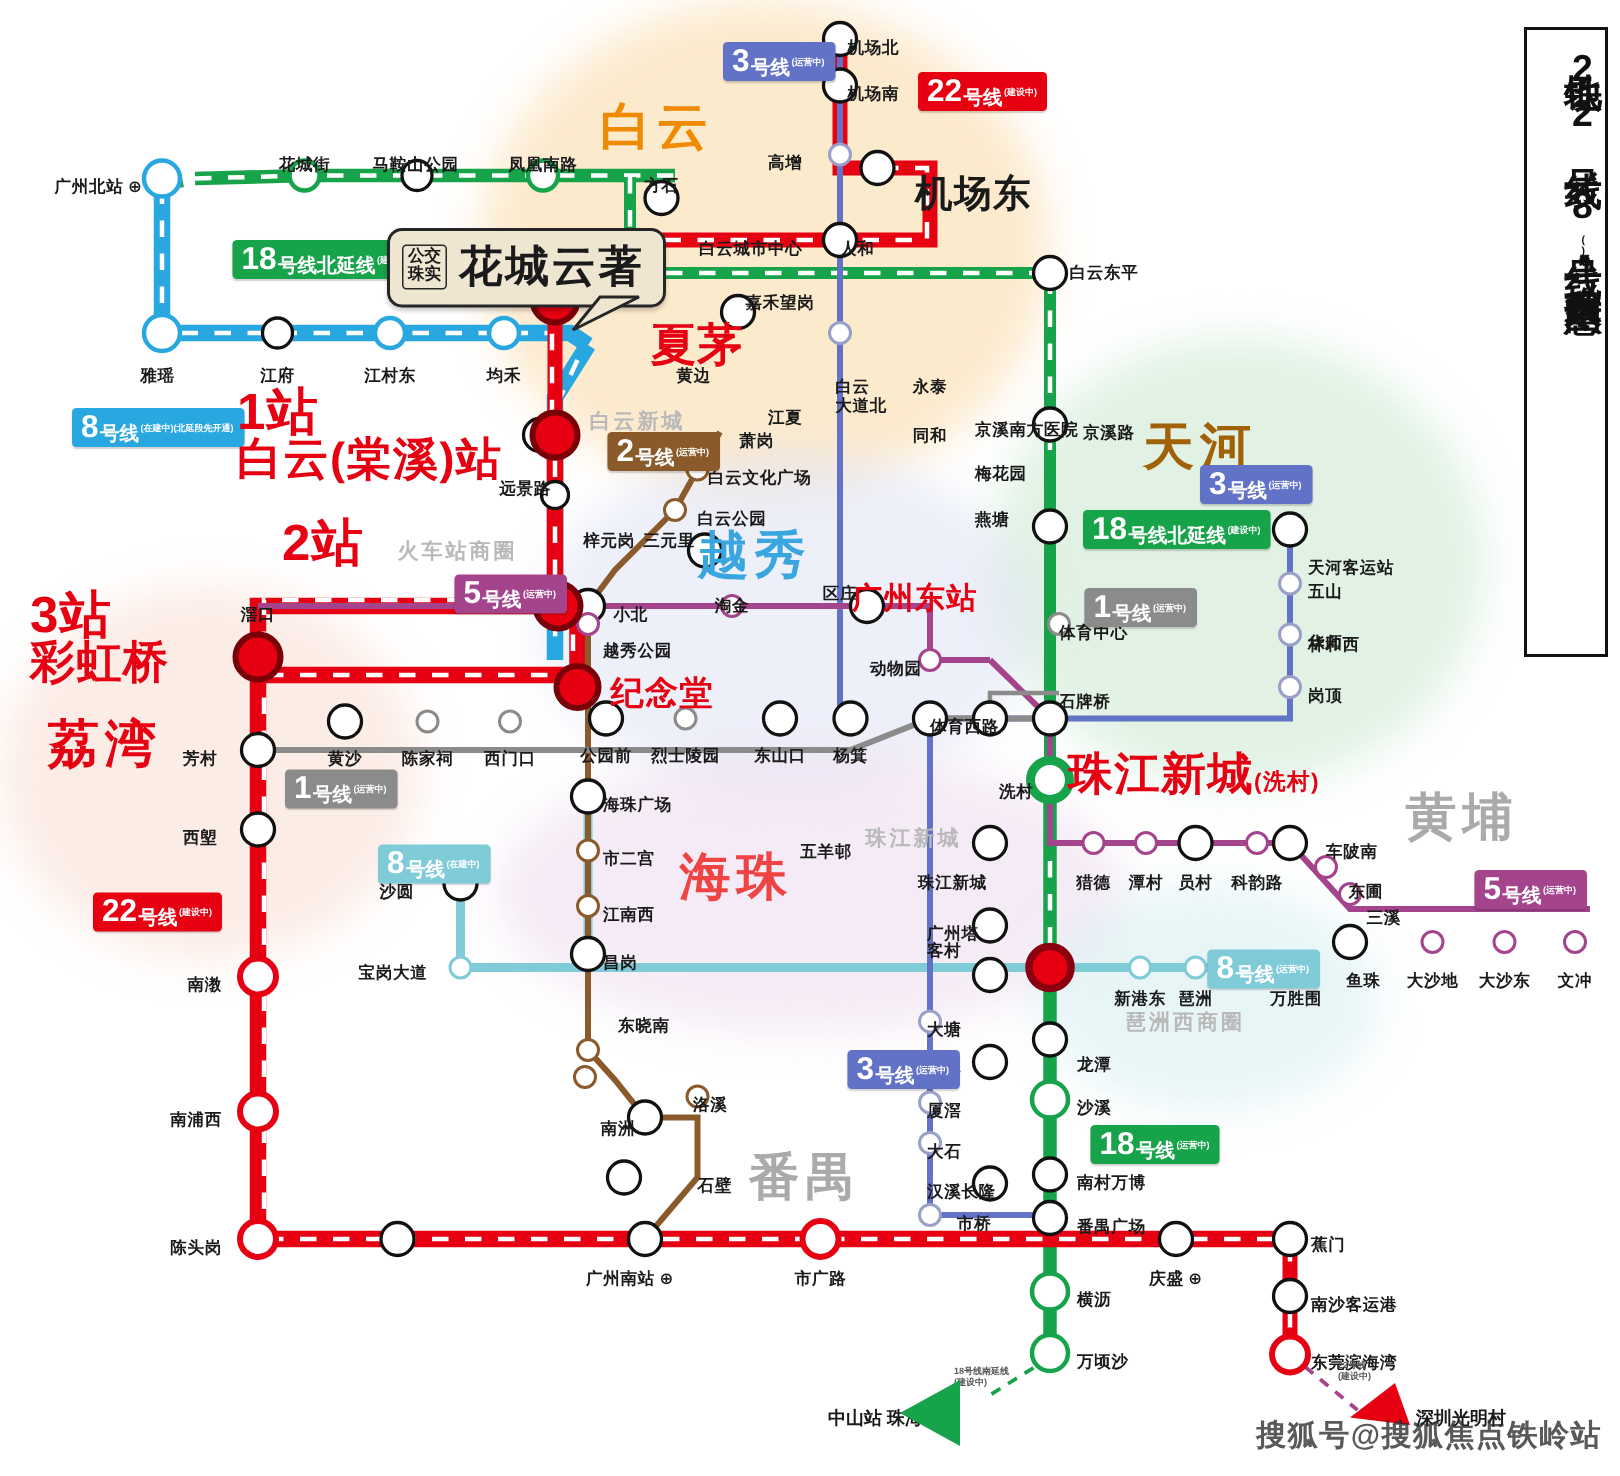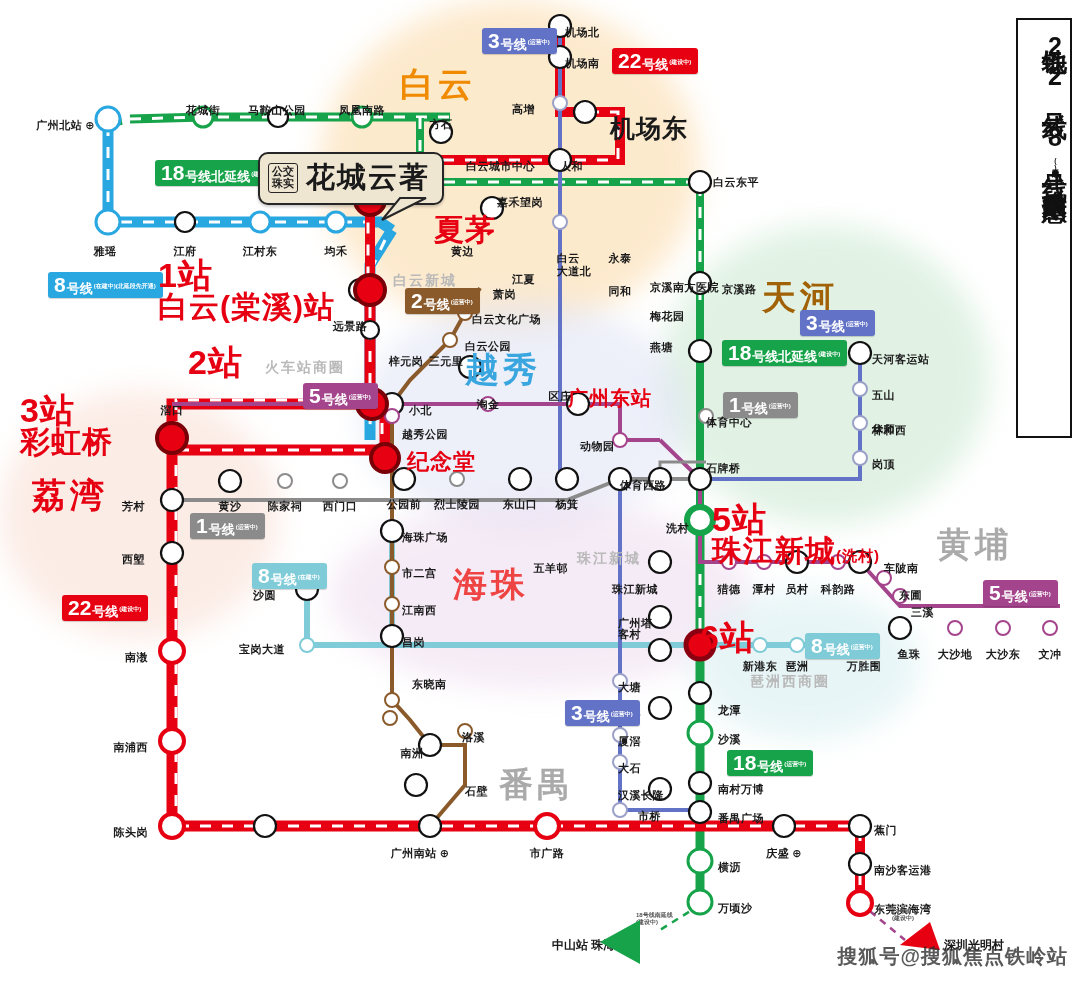--- a/index.html
+++ b/index.html
@@ -308,21 +308,21 @@
       <div class="lbl" style="left: 472px; top: 313px;">白云文化广场</div>
       <div class="lbl" style="left: 465px; top: 340px;">白云公园</div>
       <div class="lbl c" style="left: 446px; top: 355px;">三元里</div>
       <div class="lbl c" style="left: 406px; top: 355px;">梓元岗</div>
       <div class="lbl c" style="left: 350px; top: 320px;">远景路</div>
       <div class="lbl" style="left: 409px; top: 404px;">小北</div>
       <div class="lbl c" style="left: 488px; top: 398px;">淘金</div>
       <div class="lbl c" style="left: 560px; top: 390px;">区庄</div>
       <div class="lbl" style="left: 402px; top: 428px;">越秀公园</div>
       <div class="lbl" style="left: 580px; top: 440px;">动物园</div>
-      <div class="lbl" style="left: 872px; top: 353px;">天河客运站</div>
+      <div class="lbl" style="left: 872px; top: 373px;">天河客运站</div>
       <div class="lbl" style="left: 872px; top: 389px;">五山</div>
       <div class="lbl" style="left: 872px; top: 423px;">华师</div>
       <div class="lbl" style="left: 872px; top: 458px;">岗顶</div>
       <div class="lbl" style="left: 706px; top: 416px;">体育中心</div>
       <div class="lbl" style="left: 706px; top: 462px;">石牌桥</div>
       <div class="lbl" style="left: 872px; top: 424px;">林和西</div>
       <div class="lbl c" style="left: 172px; top: 404px;">滘口</div>
       <div class="lbl r" style="left: 145px; top: 500px;">芳村</div>
       <div class="lbl c" style="left: 230px; top: 500px;">黄沙</div>
       <div class="lbl c" style="left: 285px; top: 500px;">陈家祠</div>
@@ -474,25 +474,23 @@
         <div><span class="nm">白云(棠溪)站</span></div>
       </div>
       <div class="bigred" style="left: 188px; top: 345px;">
         <div><span class="num">2站</span></div>
       </div>
       <div class="bigred" style="left: 20px; top: 393px;">
         <div><span class="num">3站</span></div>
         <div><span class="nm">彩虹桥</span></div>
       </div>
       <div class="bigred" style="left: 712px; top: 502px;">
-        <div><span class="num">5站</span></div>
         <div><span class="nm">珠江新城</span><span class="sub">(洗村)</span></div>
       </div>
       <div class="bigred" style="left: 700px; top: 620px;">
-        <div><span class="num">6站</span></div>
       </div>
     </div>
 
   <div id="namelabels">
       <div class="abs" style="left: 434px; top: 210px; color: rgb(230, 0, 18); font-size: 30px; font-weight: bold; letter-spacing: 1px; white-space: nowrap;">夏茅</div>
       <div class="abs" style="left: 610px; top: 112px; color: rgb(26, 26, 26); font-size: 25px; font-weight: bold; letter-spacing: 1px; white-space: nowrap;">机场东</div>
       <div class="abs" style="left: 407px; top: 447px; color: rgb(230, 0, 18); font-size: 22px; font-weight: bold; letter-spacing: 1px; white-space: nowrap;">纪念堂</div>
       <div class="abs" style="left: 568px; top: 385px; color: rgb(230, 0, 18); font-size: 20px; font-weight: bold; letter-spacing: 1px; white-space: nowrap;">广州东站</div>
     </div>
 

